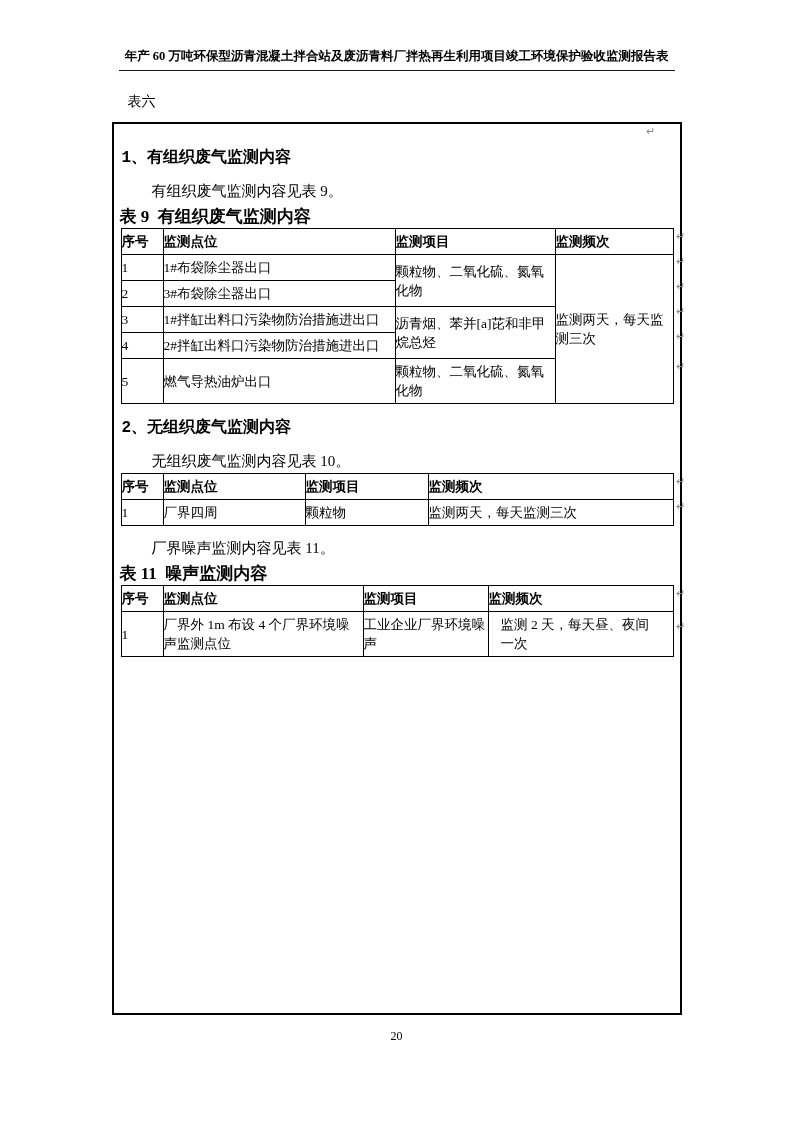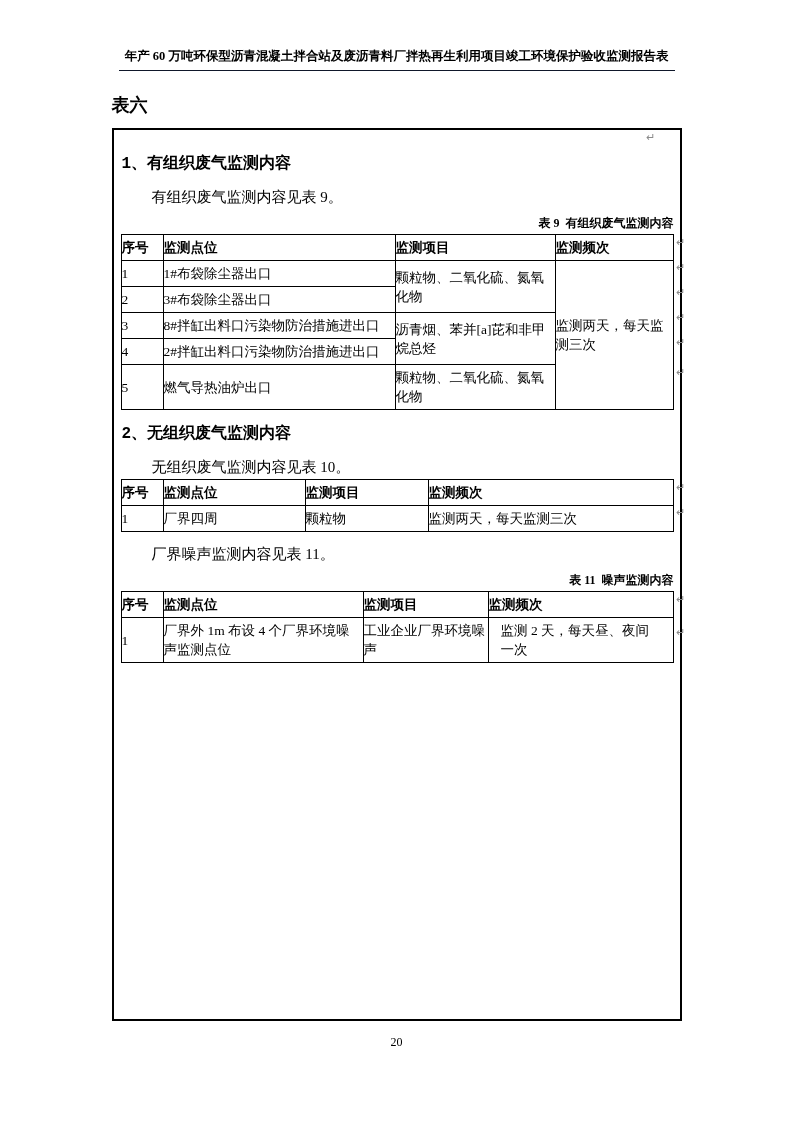--- a/index.html
+++ b/index.html
@@ -13,32 +13,32 @@
 
   
   .doc-header {
     width:556px; margin:47px auto 0;
     text-align:center; font-weight:bold; font-size:12.5px;
     line-height:18px; padding-bottom:5px;
     border-bottom:1px solid #0f172a;
     white-space:pre-wrap;
   }
 
-  .form-label { margin:22px 0 11px; font-weight:bold; font-size:18px; }
+  .form-label { margin:22px 16px 11px; font-weight:normal; font-size:14px; }
 
   .main-box {
     border:2px solid #000; height:893px;
     padding:10px 6px 0; position:relative;
   }
 
   .h-main  { font-weight:bold; font-size:16.5px; line-height:22px; margin:0 0 0 2px; }
   .h-sub   { font-weight:bold; font-size:16px;  line-height:22px; margin:13px 0 0 2px;font-family:Liberation Mono, monospace; }
   .para    { font-size:15px; line-height:20px; margin:12px 0 0 2px; text-indent:30px; white-space:pre-wrap; }
   .tbl-caption {
-    text-align:right; font-weight:bold; font-size:12px;
+    text-align:left; font-weight:bold; font-size:17px;
     line-height:18px; margin-top:7px; white-space:pre-wrap;
   }
 
   .tbl-wrap { position:relative; width:552px; margin:2px auto 0; }
   table { border-collapse:collapse; width:552px; table-layout:fixed; }
   table, th, td { border:1.5px solid #000; }
   th, td {
     font-size:13.5px; line-height:19px; text-align:left;
     vertical-align:middle; padding:3px 0; white-space:pre-wrap;
   }
@@ -93,21 +93,21 @@
           <td>1#布袋除尘器出口</td>
           <td rowspan="2">颗粒物、二氧化硫、氮氧化物</td>
           <td rowspan="5">监测两天，每天监测三次</td>
         </tr>
         <tr>
           <td>2</td>
           <td>3#布袋除尘器出口</td>
         </tr>
         <tr>
           <td>3</td>
-          <td>8#拌缸出料口污染物防治措施进出口</td>
+          <td>1#拌缸出料口污染物防治措施进出口</td>
           <td rowspan="2">沥青烟、苯并[a]芘和非甲烷总烃</td>
         </tr>
         <tr>
           <td>4</td>
           <td>2#拌缸出料口污染物防治措施进出口</td>
         </tr>
         <tr>
           <td>5</td>
           <td>燃气导热油炉出口</td>
           <td>颗粒物、二氧化硫、氮氧化物</td>

